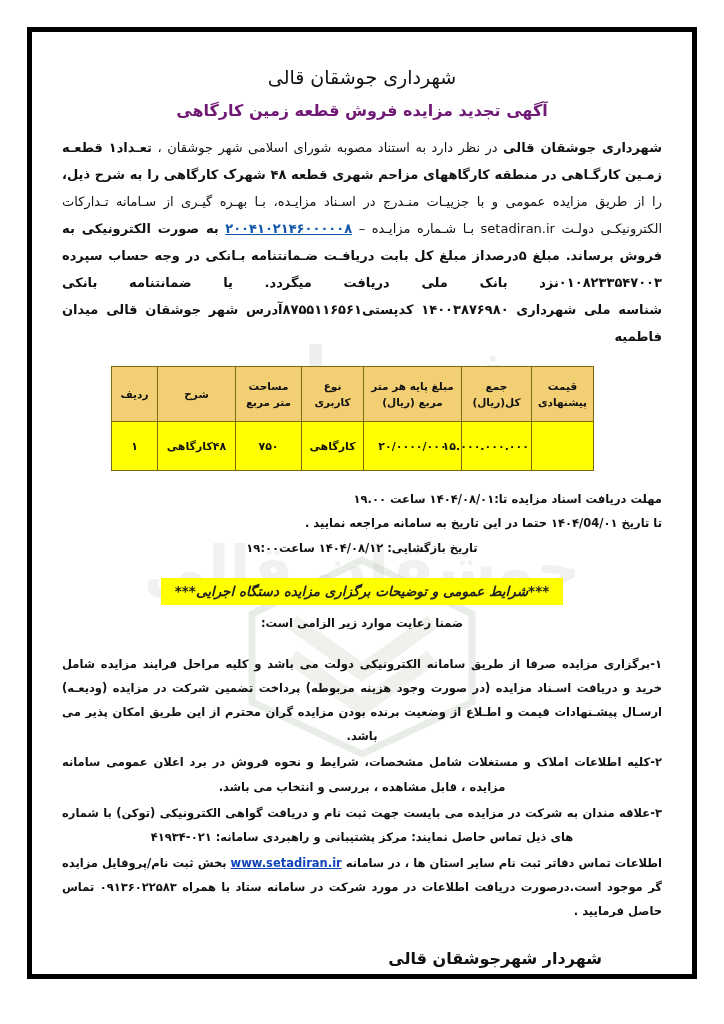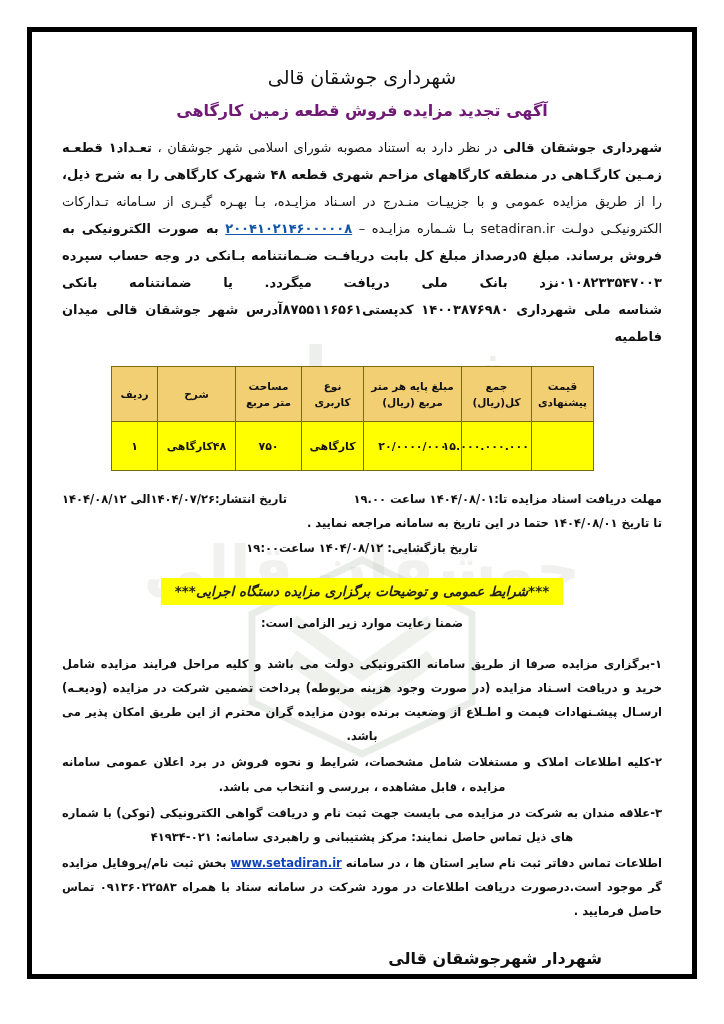--- a/index.html
+++ b/index.html
@@ -307,23 +307,22 @@
             <td>۴۸کارگاهی</td>
             <td>۱</td>
           </tr>
         </tbody>
       </table>
     </div>
 
     <div class="dates">
       <div class="row-split">
         <span>مهلت دریافت اسناد مزایده تا:۱۴۰۴/۰۸/۰۱ ساعت ۱۹.۰۰</span>
-        <span>تاریخ انتشار:۱۴۰۴/۰۷/۲۶الی  ۱۴۰۴/۰۸/۱۲</span>
       </div>
-      <div class="line-r">تا تاریخ ۱۴۰۴/۰۸/۰۱ حتما در این تاریخ به سامانه مراجعه نمایید .</div>
+      <div class="line-r">تا تاریخ ۱۴۰۴/04/۰۱ حتما در این تاریخ به سامانه مراجعه نمایید .</div>
       <div class="row-split2">
         <span>تاریخ بازگشایی: ۱۴۰۴/۰۸/۱۲   ساعت۱۹:۰۰</span>
       </div>
     </div>
 
     <div class="section-head-wrap">
       <span class="section-head">***شرایط عمومی و توضیحات برگزاری مزایده دستگاه اجرایی***</span>
     </div>
     <div class="sub-note">ضمنا رعایت موارد زیر الزامی است:</div>
 

